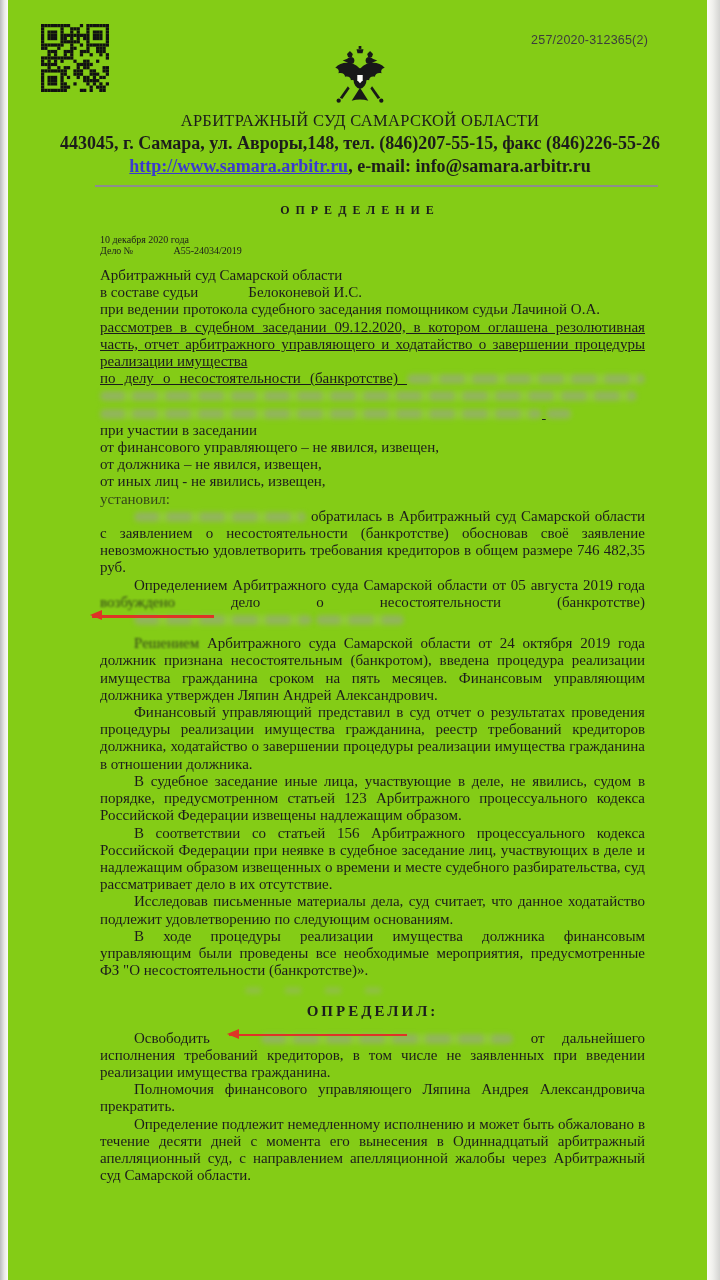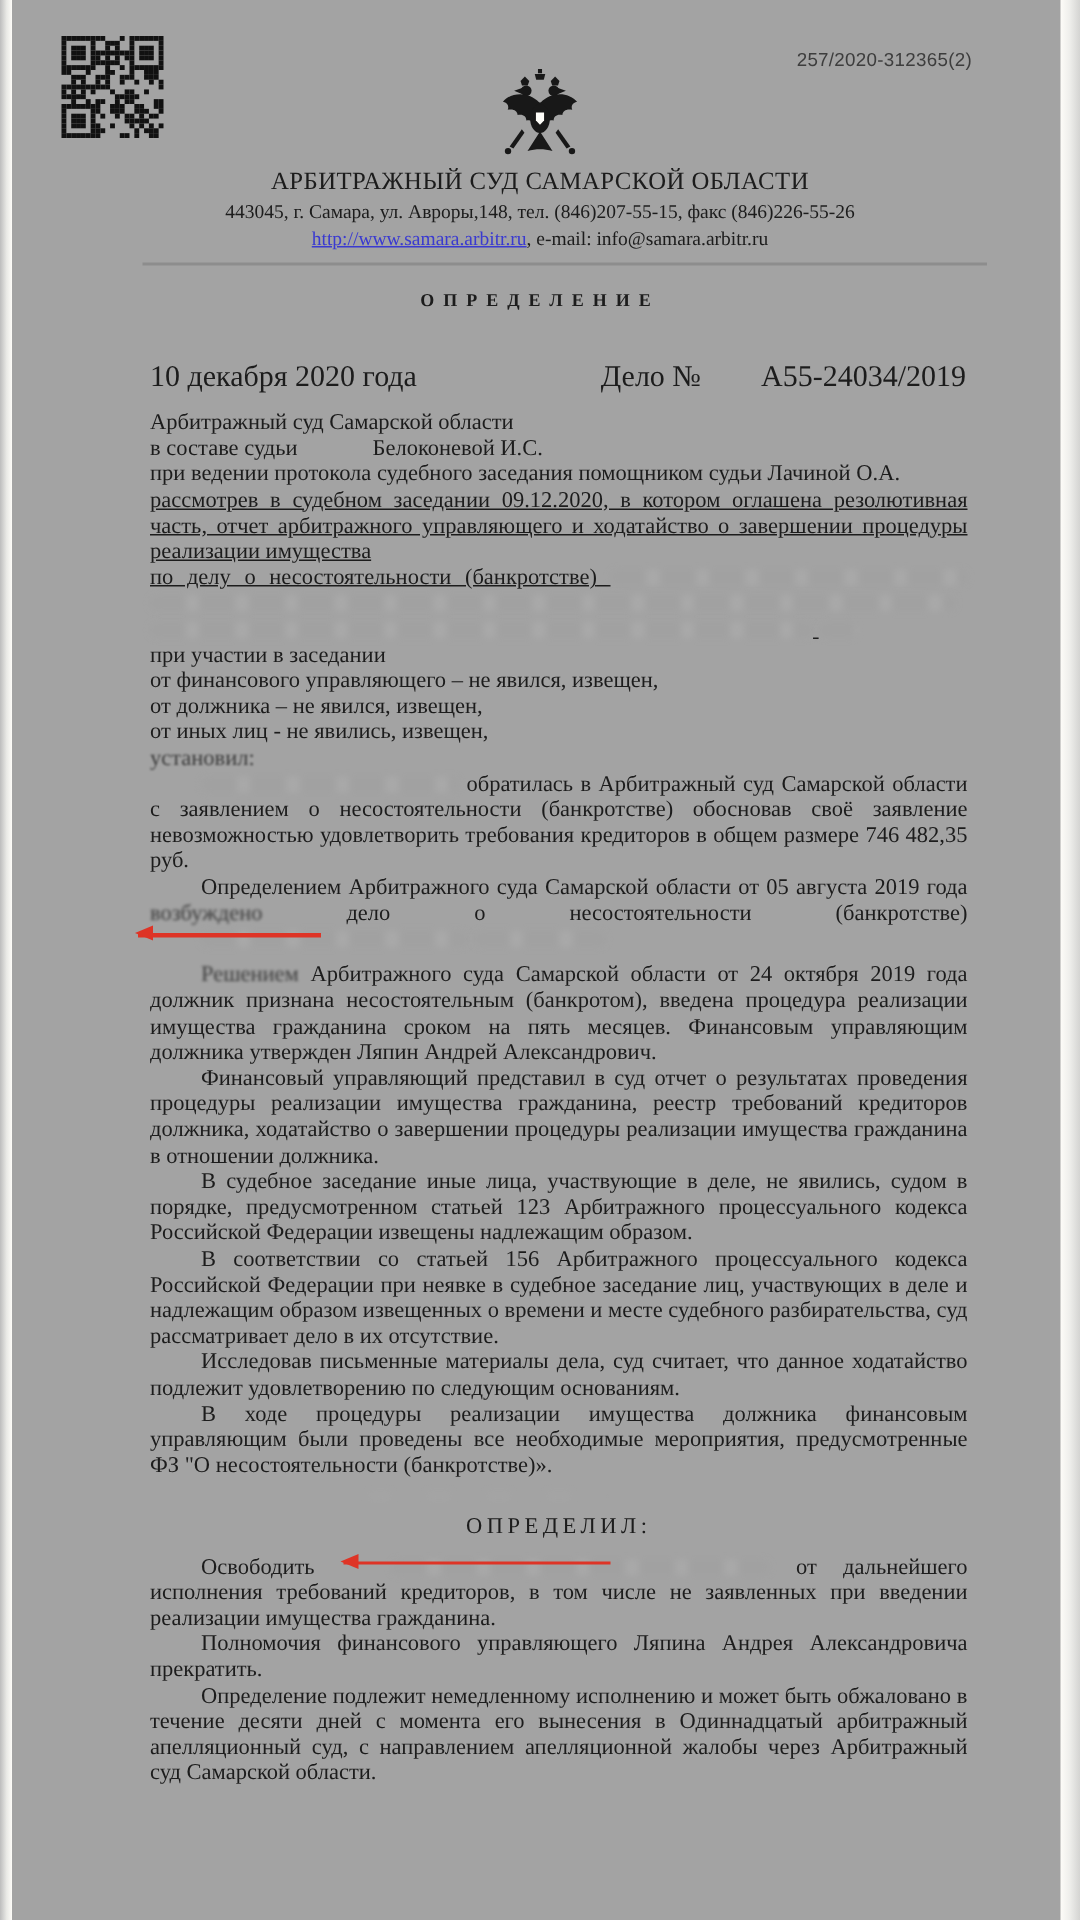--- a/index.html
+++ b/index.html
@@ -1,48 +1,48 @@
 <!DOCTYPE html>
 <html><head>
 <meta charset="utf-8">
 <style>
   html,body{margin:0;padding:0;background:#efefed;}
-  .page{position:relative;width:720px;height:1280px;background:#a3a3a3;overflow:hidden;
+  .page{position:relative;width:720px;height:1280px;background:#84cc16;overflow:hidden;
         font-family:"Liberation Serif",serif;color:#1c1c1c;}
   .edge-left{position:absolute;left:0;top:0;width:8px;height:100%;
              background:linear-gradient(90deg,#bdbdbd,#e9e9e6 55%,#fdfcf8);}
   .edge-right{position:absolute;right:0;top:0;width:13px;height:100%;
               background:linear-gradient(270deg,#d4d4d2,#efefec 55%,#fdfcf8);}
   .qr{position:absolute;left:40px;top:24px;width:70px;height:68px;}
   .doc-num{position:absolute;top:33px;right:72px;font-family:"Liberation Sans",sans-serif;
            font-size:12.5px;color:#3d3d3d;letter-spacing:.2px;}
   .head{text-align:center;padding-top:46px;}
   .eagle{display:block;margin:0 auto;}
   .court{margin-top:3px;font-size:16.5px;letter-spacing:.3px;}
-  .addr{font-size:13px;margin-top:2px;}
+  .addr{font-size:18px;margin-top:2px;font-weight:bold;}
   .link{color:#3a3ad0;text-decoration:underline;margin-top:13px;}
   .rule{margin:8px 62px 0 95px;border-bottom:2px solid #8d8d8d;}
   .title{margin-top:16px;font-weight:bold;font-size:12px;letter-spacing:6px;}
-  .case-line{display:flex;justify-content:space-between;margin:32px 76px 0 100px;font-size:20px;}
+  .case-line{display:flex;justify-content:space-between;margin:16px 76px 0 100px;font-size:10px;flex-direction:column;}
   .case-num{margin-left:40px;}
   .bodytext{margin:11px 75px 0 100px;font-size:15px;line-height:17.2px;}
   .ln{margin:0;}
   .gap-judge{margin-left:50px;}
   p.j{text-align:justify;text-indent:34px;margin:0;}
   p.nj{text-align:justify;margin:0;text-decoration:underline;}
   .redact{display:inline-block;height:10px;border-radius:5px;vertical-align:-1px;
           background:repeating-linear-gradient(90deg,#9f9f9f 0 24px,rgba(200,200,200,.35) 24px 33px);
           filter:blur(2.6px);opacity:.5;}
   .fuzzy{filter:blur(1.2px);opacity:.78;}
   .rw{position:relative;display:inline-block;}
   .arrow{display:inline-block;height:2.6px;background:#de3426;position:relative;}
   .arrow::before{content:"";position:absolute;left:-2px;top:-4.6px;width:0;height:0;
                  border:5.8px solid transparent;border-left:none;border-right:12px solid #de3426;}
   .rw .arrow{position:absolute;top:4px;z-index:2;}
-  .opredelil{text-align:center;font-weight:normal;font-size:15px;letter-spacing:3px;margin:9px 0;}
+  .opredelil{text-align:center;font-weight:bold;font-size:15px;letter-spacing:3px;margin:9px 0;}
   .presmudge{width:160px;height:7px;margin:8px 0 0 145px;border-radius:4px;
              background:repeating-linear-gradient(90deg,#a8a8a8 0 16px,transparent 16px 40px);
              filter:blur(2.5px);opacity:.3;}
 </style>
 </head>
 <body>
 
 <div class="page">
   <div class="edge-left"></div>
   <div class="edge-right"></div>

